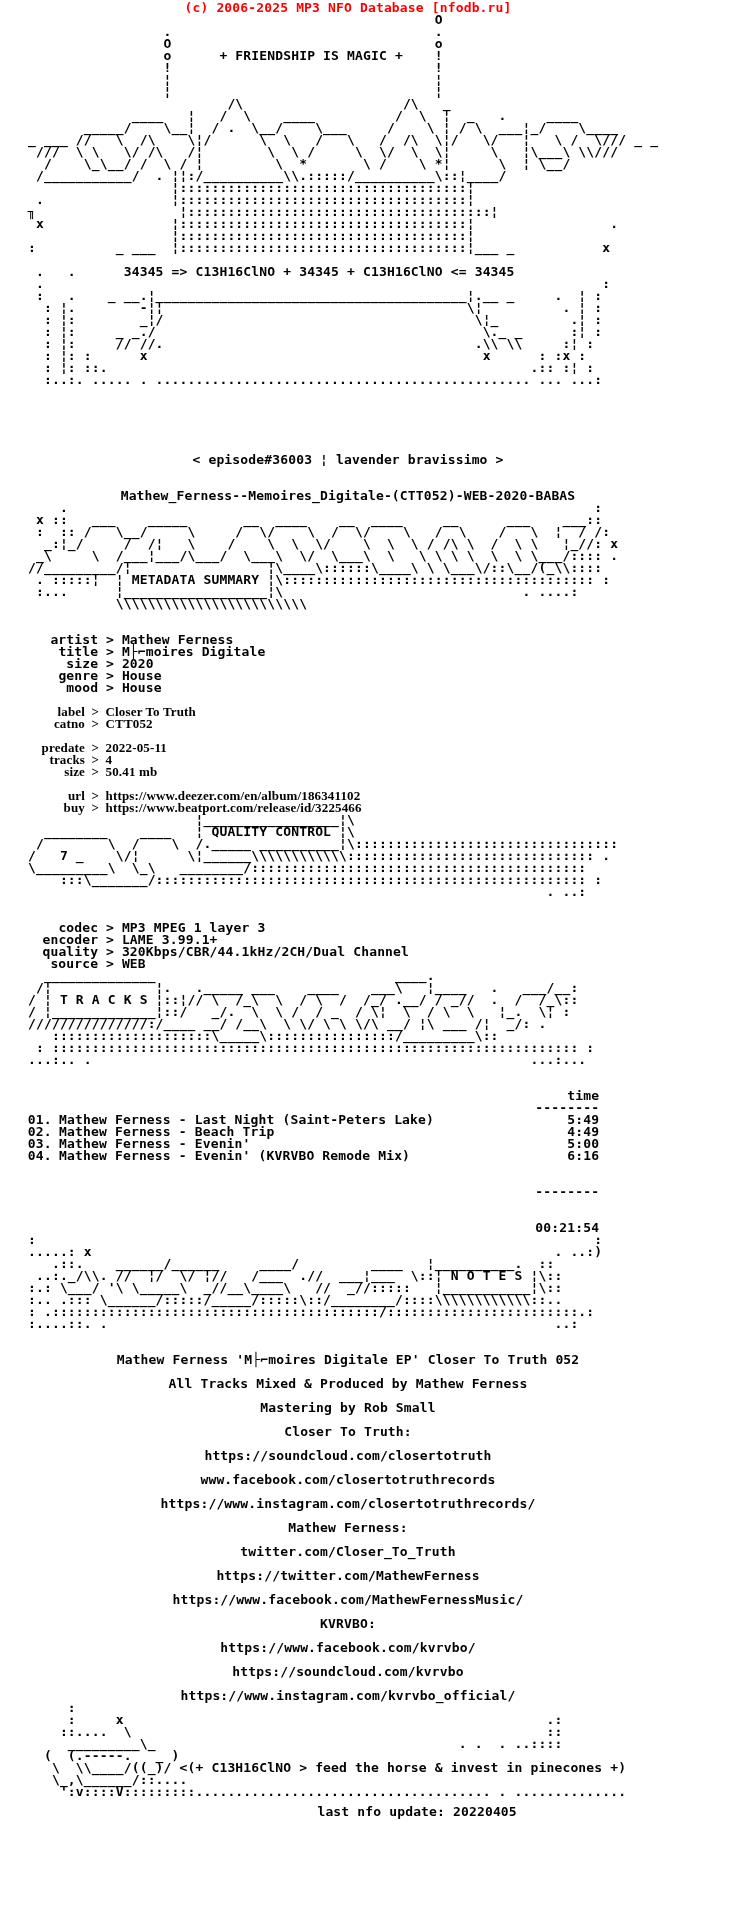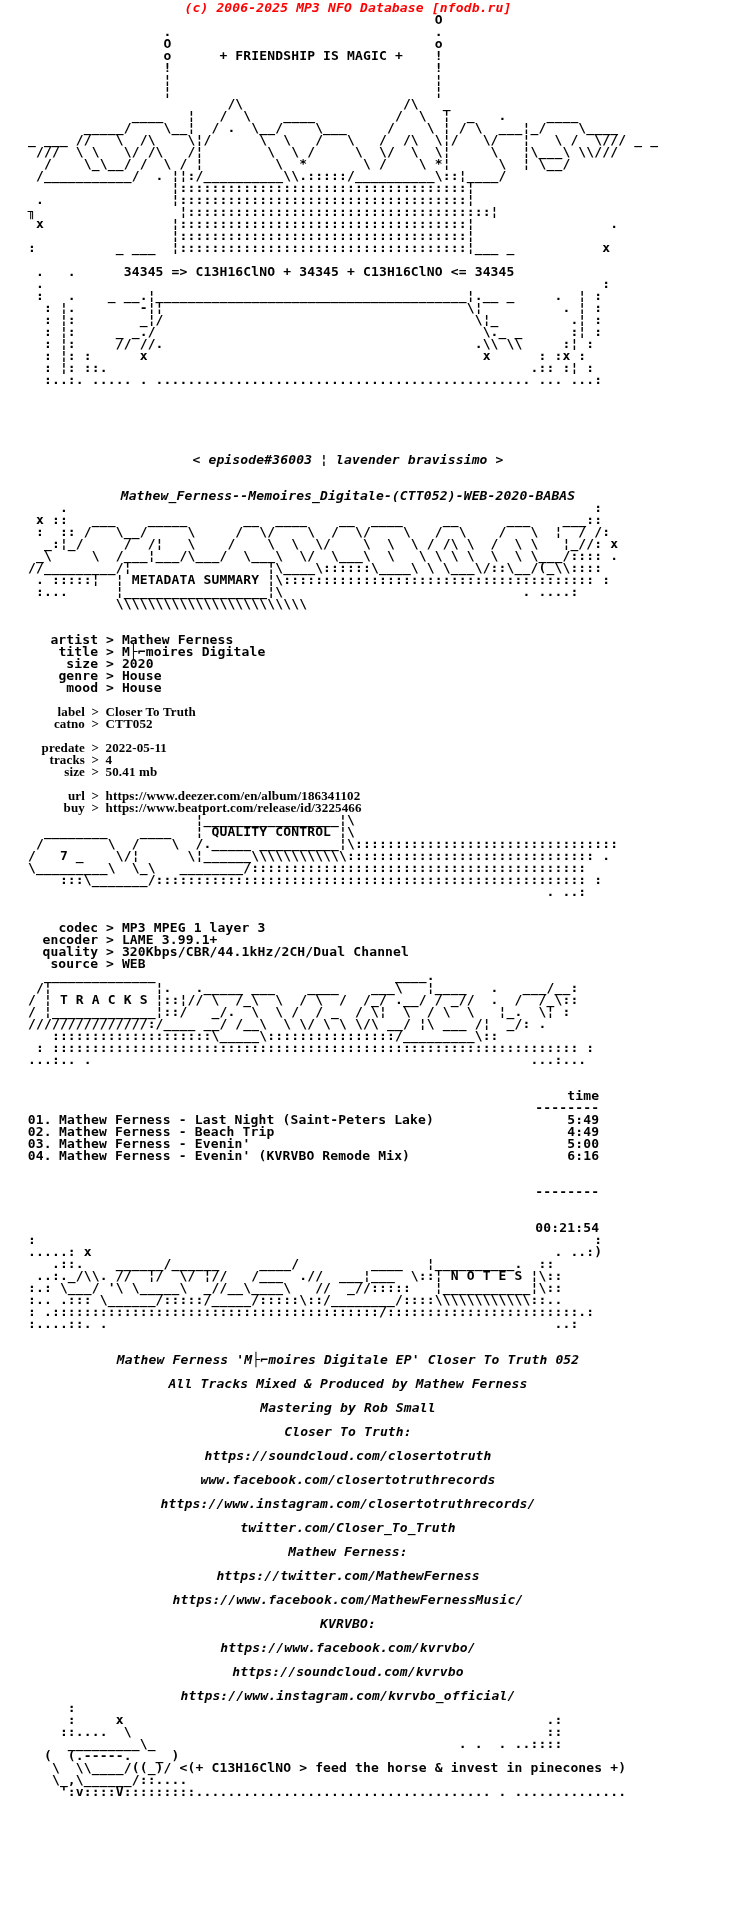--- a/index.html
+++ b/index.html
@@ -21,21 +21,21 @@
   .sheet {
     padding: 2px 0 0 20px;
     width: 656px;
   }
   pre.art {
     margin: 0;
     font: inherit;
     letter-spacing: inherit;
     white-space: pre;
   }
-  .center { text-align: center; font-style: italic; }
+  .center { text-align: center; }
   .red { color: #ff0000; }
   .mt12 { margin-top: 24px; }
   .mt24 { margin-top: 24px; }
   .mt36 { margin-top: 36px; }
   .mt48 { margin-top: 68px; }
   .frow { display: flex; white-space: pre; }
   .k { display: inline-block; width: 10ch; text-align: right; white-space: pre; }
   .s { padding: 0 1ch; }
   .group + .group { margin-top: 12px; font-family: Liberation Serif, serif; }
   .tracks { width: 73ch; padding-left: 1ch; }
@@ -184,33 +184,34 @@
  :....::. .                                                        ..:</pre>
 
   <div class="notes mt24">
     <div class="note center">Mathew Ferness 'M├⌐moires Digitale EP' Closer To Truth 052</div>
     <div class="note center">All Tracks Mixed &amp; Produced by Mathew Ferness</div>
     <div class="note center">Mastering by Rob Small</div>
     <div class="note center">Closer To Truth:</div>
     <div class="note center">https://soundcloud.com/closertotruth</div>
     <div class="note center">www.facebook.com/closertotruthrecords</div>
     <div class="note center">https://www.instagram.com/closertotruthrecords/</div>
+    <div class="note center">Mathew Ferness:</div>
     <div class="note center">twitter.com/Closer_To_Truth</div>
-    <div class="note center">Mathew Ferness:</div>
     <div class="note center">https://twitter.com/MathewFerness</div>
     <div class="note center">https://www.facebook.com/MathewFernessMusic/</div>
     <div class="note center">KVRVBO:</div>
     <div class="note center">https://www.facebook.com/kvrvbo/</div>
     <div class="note center">https://soundcloud.com/kvrvbo</div>
     <div class="note center">https://www.instagram.com/kvrvbo_official/</div>
   </div>
 
   <pre class="art mt24">      :
       :     x                                                     .:
      ::....  \                                                    ::
       _________\_                                      . .  . ..::::
    (  (.-----.   _ )
     \  \\____/((_)/ &lt;(+ C13H16ClNO &gt; feed the horse &amp; invest in pinecones +)
     \_,\______/::....
      ':v::::V:::::::::..................................... . ..............</pre>
 
+  <div class="last-update">last nfo update: 20220405</div>
 
 </div>
 
 </body></html>

